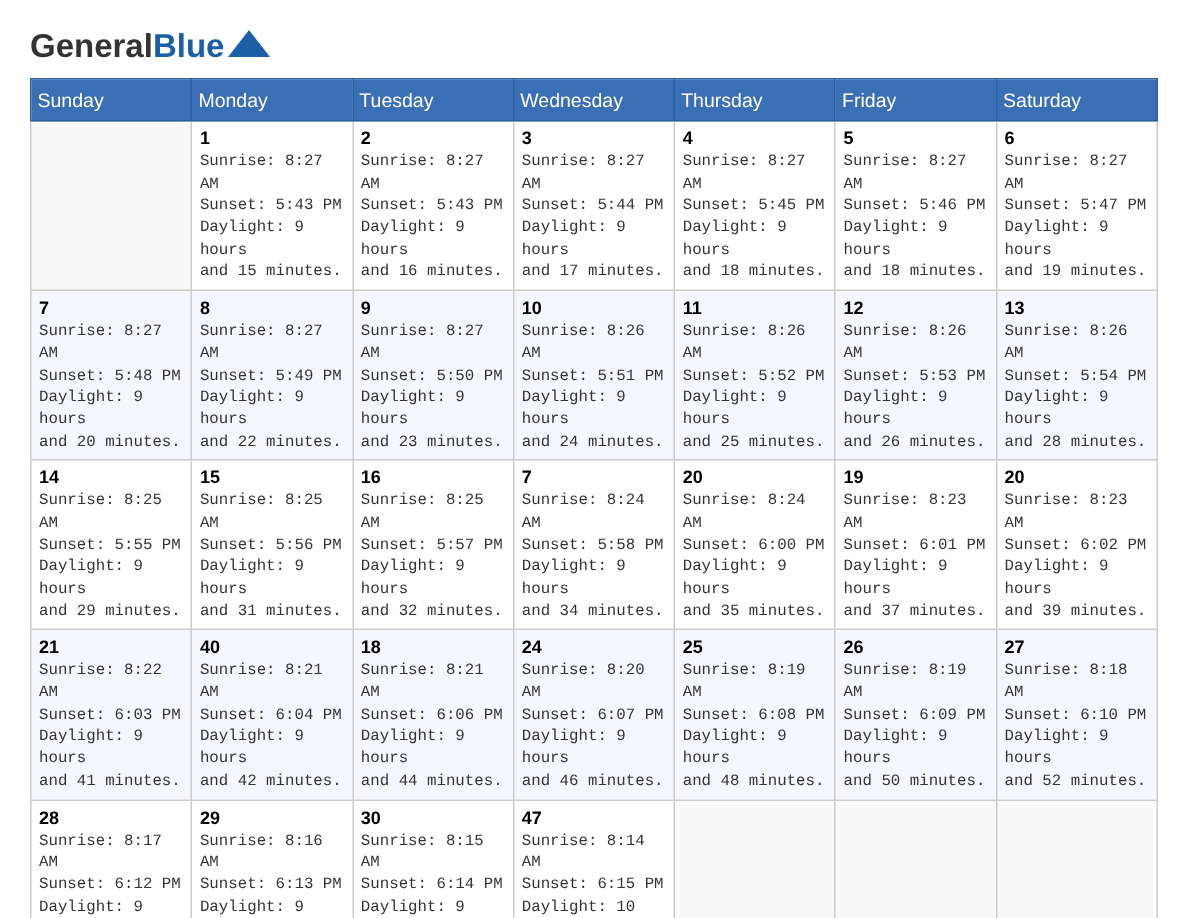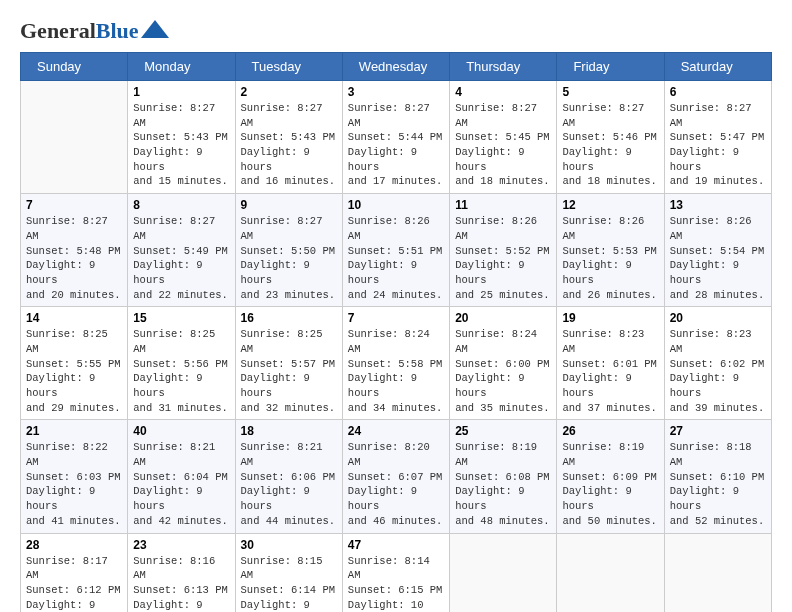--- a/index.html
+++ b/index.html
@@ -8,21 +8,20 @@
       background: #fff;
       width: 792px;
       min-height: 612px;
       padding: 20px;
     }
     .header {
       display: flex;
       justify-content: space-between;
       align-items: flex-start;
       margin-bottom: 10px;
-      font-family: Liberation Serif, serif;
     }
     .logo {
       display: flex;
       flex-direction: column;
       align-items: flex-start;
     }
     .logo-text {
       font-size: 22px;
       font-weight: bold;
       color: #333;
@@ -41,21 +40,21 @@
       color: #555;
     }
     .calendar {
       width: 100%;
       border-collapse: collapse;
       font-size: 11px;
     }
     .calendar th {
       background-color: #3a6fb5;
       color: #fff;
-      padding: 6px 16px;
+      padding: 6px 4px;
       text-align: left;
       font-size: 13px;
       font-weight: normal;
       border: 1px solid #2a5fa0;
     }
     .calendar td {
       border: 1px solid #ccc;
       vertical-align: top;
       padding: 4px 5px;
       min-height: 80px;
@@ -232,21 +231,21 @@
           <span class="day-num">27</span>
           <div class="day-info">Sunrise: 8:18 AM<br>Sunset: 6:10 PM<br>Daylight: 9 hours<br>and 52 minutes.</div>
         </td>
       </tr>
       <tr>
         <td>
           <span class="day-num">28</span>
           <div class="day-info">Sunrise: 8:17 AM<br>Sunset: 6:12 PM<br>Daylight: 9 hours<br>and 54 minutes.</div>
         </td>
         <td>
-          <span class="day-num">23</span>
+          <span class="day-num">29</span>
           <div class="day-info">Sunrise: 8:16 AM<br>Sunset: 6:13 PM<br>Daylight: 9 hours<br>and 56 minutes.</div>
         </td>
         <td>
           <span class="day-num">30</span>
           <div class="day-info">Sunrise: 8:15 AM<br>Sunset: 6:14 PM<br>Daylight: 9 hours<br>and 58 minutes.</div>
         </td>
         <td>
           <span class="day-num">47</span>
           <div class="day-info">Sunrise: 8:14 AM<br>Sunset: 6:15 PM<br>Daylight: 10 hours<br>and 1 minute.</div>
         </td>

